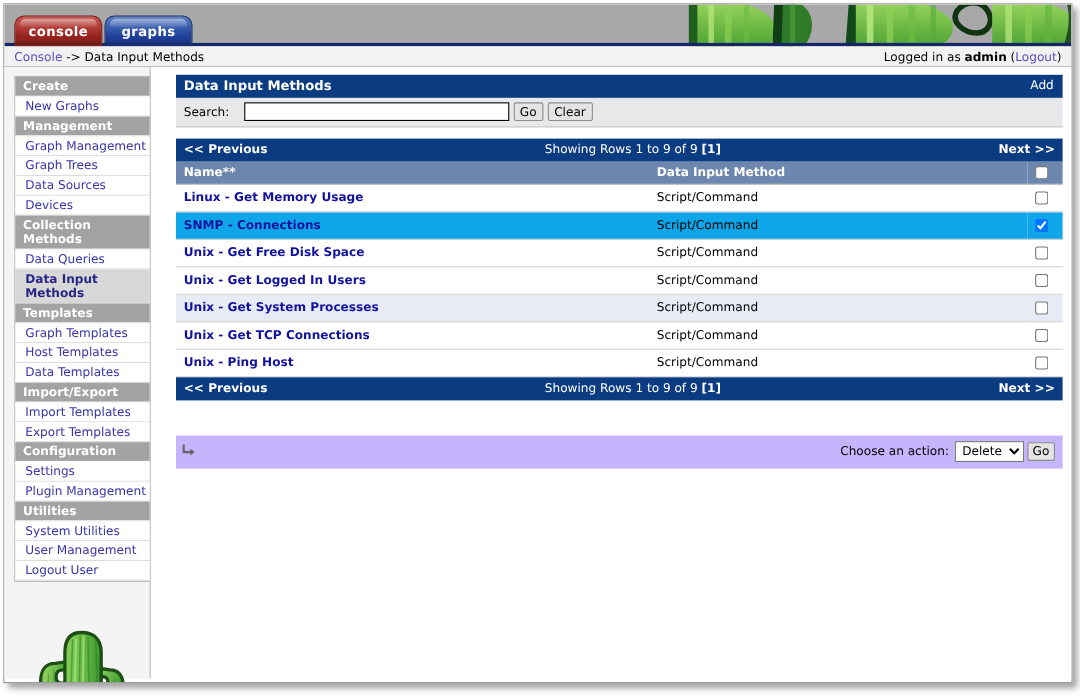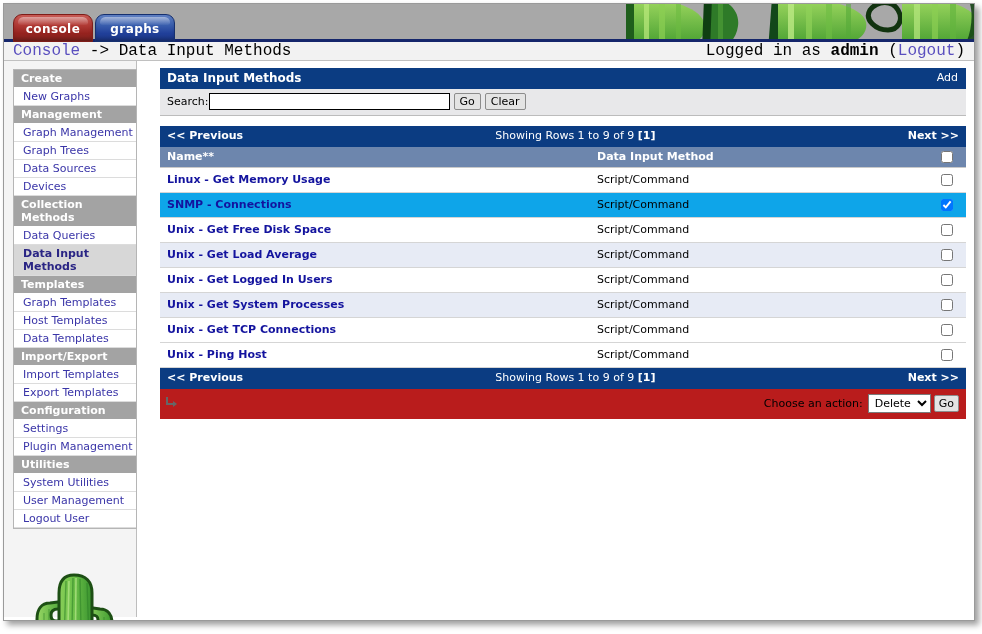--- a/index.html
+++ b/index.html
@@ -87,26 +87,25 @@
     background: linear-gradient(to bottom, rgba(255,255,255,0.45), rgba(255,255,255,0.04));
     pointer-events:none;
   }
   .tab span { position: relative; z-index: 2; }
 
   
   .loginbar {
     height: 18px;
     background: #f2f2f2;
     border-bottom: 1px solid #c0c0c0;
-    font-size: 16px;
+    font-size: 11px;
     display: flex;
     align-items: center;
     padding: 0 9px 0 9px;
     color: #000;
-    font-family: Liberation Mono, monospace;
   }
   .loginbar .breadcrumb { color: #000; }
   .loginbar .breadcrumb a { color: #5a4fbf; text-decoration: none; }
   .loginbar .spacer { flex: 1; }
   .loginbar .whoami b { font-weight: bold; }
   .loginbar .whoami a { color: #5a4fbf; text-decoration: none; }
 
   
   .body-wrap {
     display: flex;
@@ -186,21 +185,21 @@
   }
 
   .searchbar {
     background: #e8e8ea;
     border-bottom: 1px solid #bcbcbc;
     padding: 4px 6px 5px 7px;
     display: flex;
     align-items: center;
     gap: 0px;
   }
-  .searchbar .lbl { font-size: 11px; margin-right: 0; }
+  .searchbar .lbl { font-size: 11px; margin-right: 13px; }
   .searchbar input[type=text] {
     width: 235px;
     height: 15px;
     font-size: 11px;
     font-family: "DejaVu Sans", "Liberation Sans", sans-serif;
     border: 1px solid #000;
     background: #fff;
     padding: 0 2px;
     box-sizing: content-box;
   }
@@ -280,21 +279,22 @@
     width: 12px; height: 12px;
     margin: 0;
     vertical-align: middle;
   }
 
   
   .actionbar {
     display: flex;
     align-items: center;
     padding: 5px 7px 6px 5px;
-    background: #b91c1c;
+    background: #c4b5fd;
+    margin-top: 32px;
   }
   .actionbar .arrow-icon { width: 18px; }
   .actionbar .grow { flex: 1; }
   .actionbar .choose-lbl { font-size: 11px; margin-right: 5px; }
   .actionbar select {
     font-family: "DejaVu Sans", "Liberation Sans", sans-serif;
     font-size: 11px;
     border: 1px solid #7a7a7a;
     background: #ffffff;
     padding: 1px 2px;
@@ -471,25 +471,20 @@
                 <tr class="r-sel">
                   <td class="name"><a>SNMP - Connections</a></td>
                   <td class="method">Script/Command</td>
                   <td class="cb"><input type="checkbox" checked="" style=""></td>
                 </tr>
                 <tr class="r-odd">
                   <td class="name"><a>Unix - Get Free Disk Space</a></td>
                   <td class="method">Script/Command</td>
                   <td class="cb"><input type="checkbox" style=""></td>
                 </tr>
-                <tr class="r-even">
-                  <td class="name"><a>Unix - Get Load Average</a></td>
-                  <td class="method">Script/Command</td>
-                  <td class="cb"><input type="checkbox" style=""></td>
-                </tr>
                 <tr class="r-odd">
                   <td class="name"><a>Unix - Get Logged In Users</a></td>
                   <td class="method">Script/Command</td>
                   <td class="cb"><input type="checkbox" style=""></td>
                 </tr>
                 <tr class="r-even">
                   <td class="name"><a>Unix - Get System Processes</a></td>
                   <td class="method">Script/Command</td>
                   <td class="cb"><input type="checkbox" style=""></td>
                 </tr>

